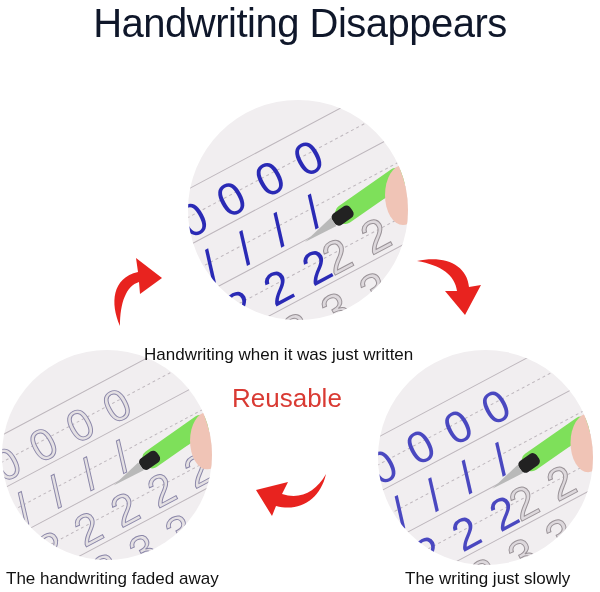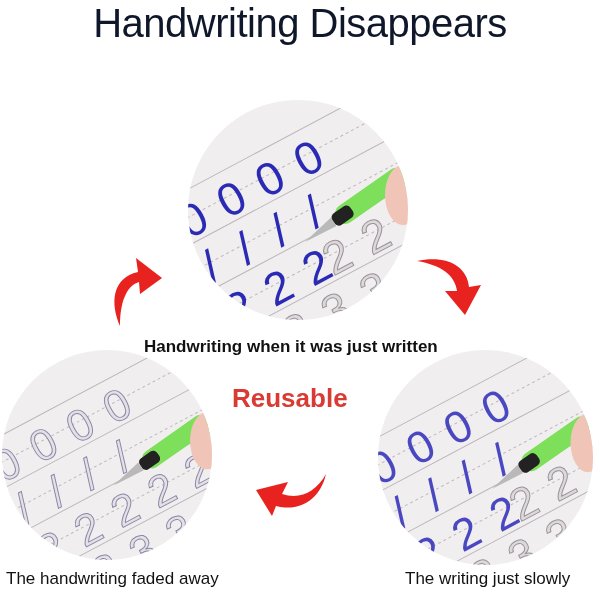--- a/index.html
+++ b/index.html
@@ -1,21 +1,21 @@
 <!DOCTYPE html>
 <html><head>
 <meta charset="utf-8">
 <style>
   html,body{margin:0;padding:0;background:#fff;}
   body{width:600px;height:592px;position:relative;overflow:hidden;font-family:"Liberation Sans","DejaVu Sans",sans-serif;}
   .title{position:absolute;top:0;left:0;width:600px;text-align:center;font-size:40px;line-height:46px;color:#0f172a;letter-spacing:-0.5px;}
   .circle{position:absolute;border-radius:50%;overflow:hidden;background:#f1eef0;}
   .circle svg{display:block;}
   .caption{position:absolute;font-size:17px;color:#111;white-space:nowrap;}
-  .reusable{position:absolute;font-size:26px;color:#d93a33;font-weight:bold;}
+  .reusable{position:absolute;font-size:26px;color:#d93a33;font-weight:normal;}
   .arrow{position:absolute;}
 </style>
 </head>
 <body>
 
 <div class="title">Handwriting Disappears</div>
 
 <div class="circle" style="left:188px;top:100px;width:220px;height:220px;">
   <svg width="220" height="220" viewBox="0 0 220 220">
     <g transform="rotate(-28 110 110)">
@@ -90,16 +90,16 @@
 <svg class="arrow" style="left:108px;top:248px;" width="56" height="80" viewBox="0 0 56 80">
   <path d="M12 78 C2 55 4 30 30 24 L28 10 L54 30 L32 46 L31 34 C18 38 12 55 12 78 Z" fill="#e8231f"></path>
 </svg>
 <svg class="arrow" style="left:415px;top:255px;" width="72" height="62" viewBox="0 0 72 62">
   <path d="M2 6 C30 0 52 10 54 32 L66 30 L50 60 L30 36 L42 36 C40 20 26 10 2 6 Z" fill="#e8231f"></path>
 </svg>
 <svg class="arrow" style="left:248px;top:470px;" width="80" height="48" viewBox="0 0 80 48">
   <path d="M78 4 C72 30 52 42 28 36 L24 46 L8 20 L40 12 L34 24 C52 30 68 22 78 4 Z" fill="#e8231f"></path>
 </svg>
 
-<div class="caption" style="left:144px;top:337px;font-weight:bold;">Handwriting when it was just written</div>
+<div class="caption" style="left:144px;top:345px;">Handwriting when it was just written</div>
 <div class="reusable" style="left:232px;top:383px;">Reusable</div>
 <div class="caption" style="left:6px;top:569px;text-align:center;">The handwriting faded away</div>
 <div class="caption" style="left:405px;top:569px;">The writing just slowly</div>
 
 </body></html>

